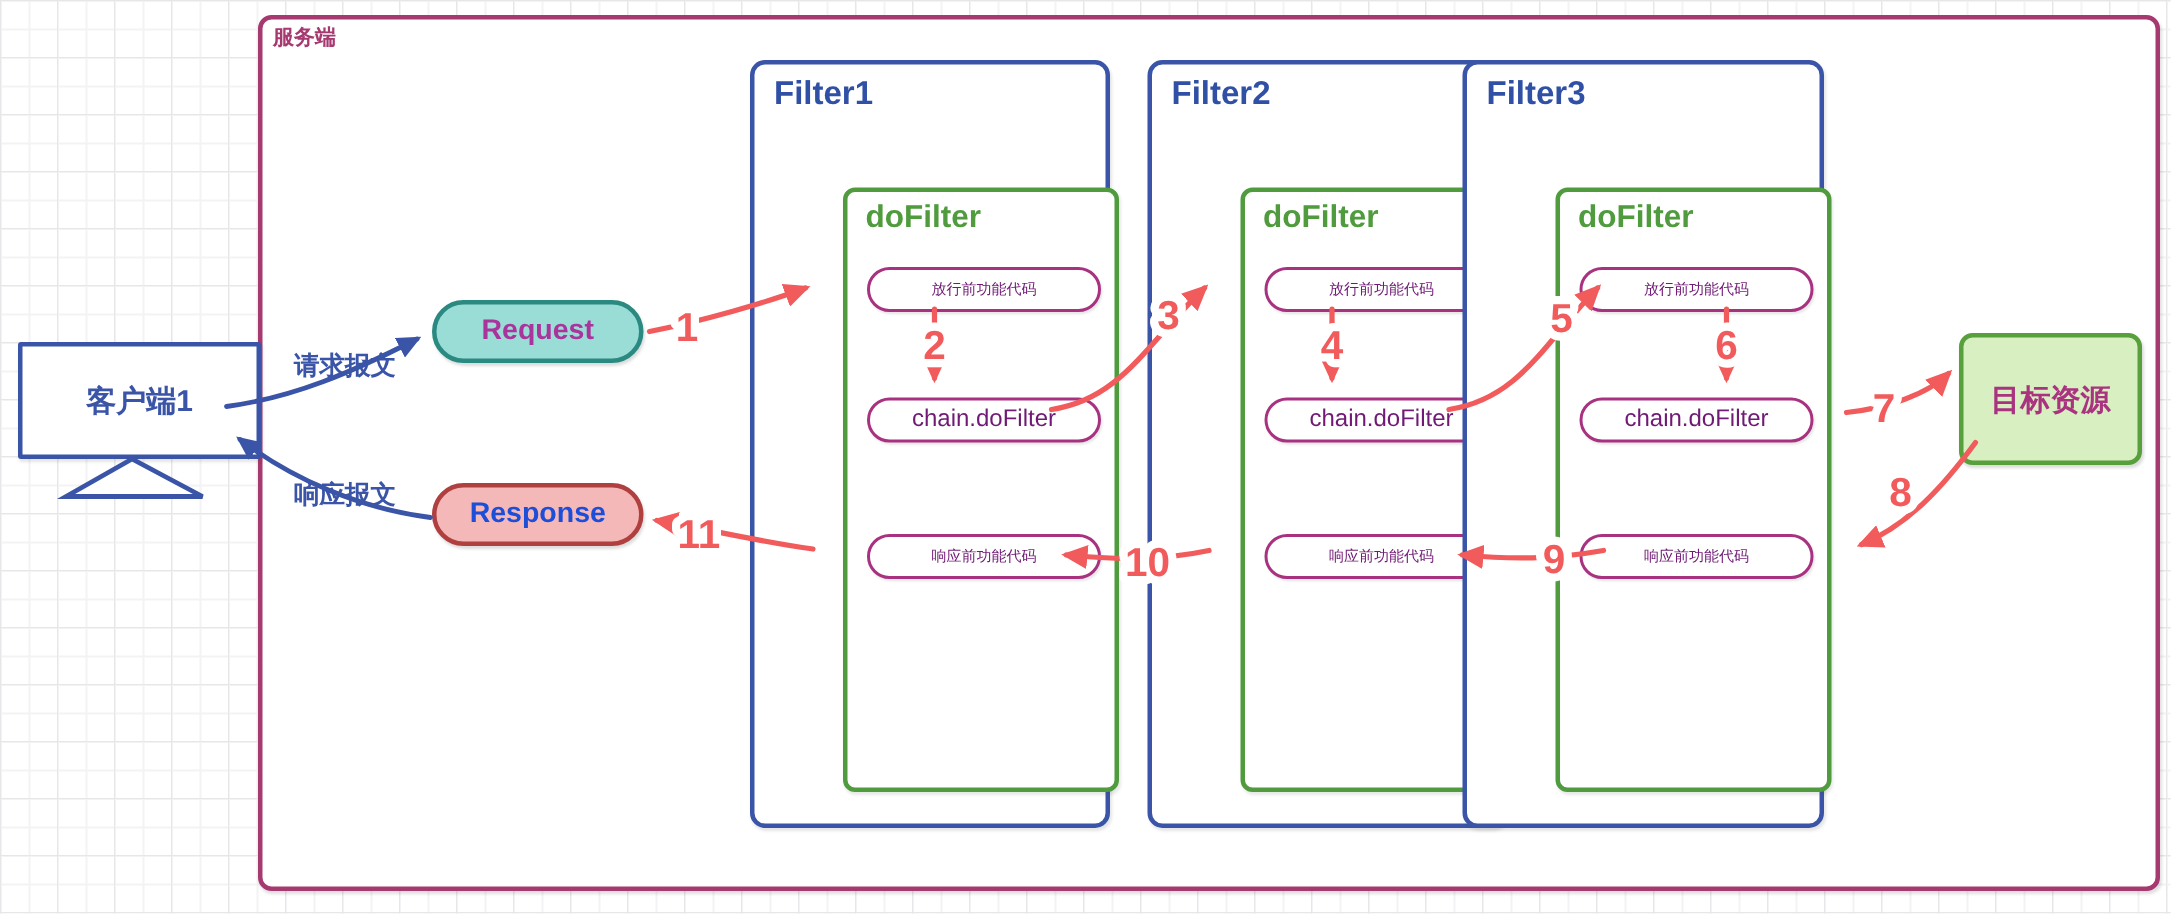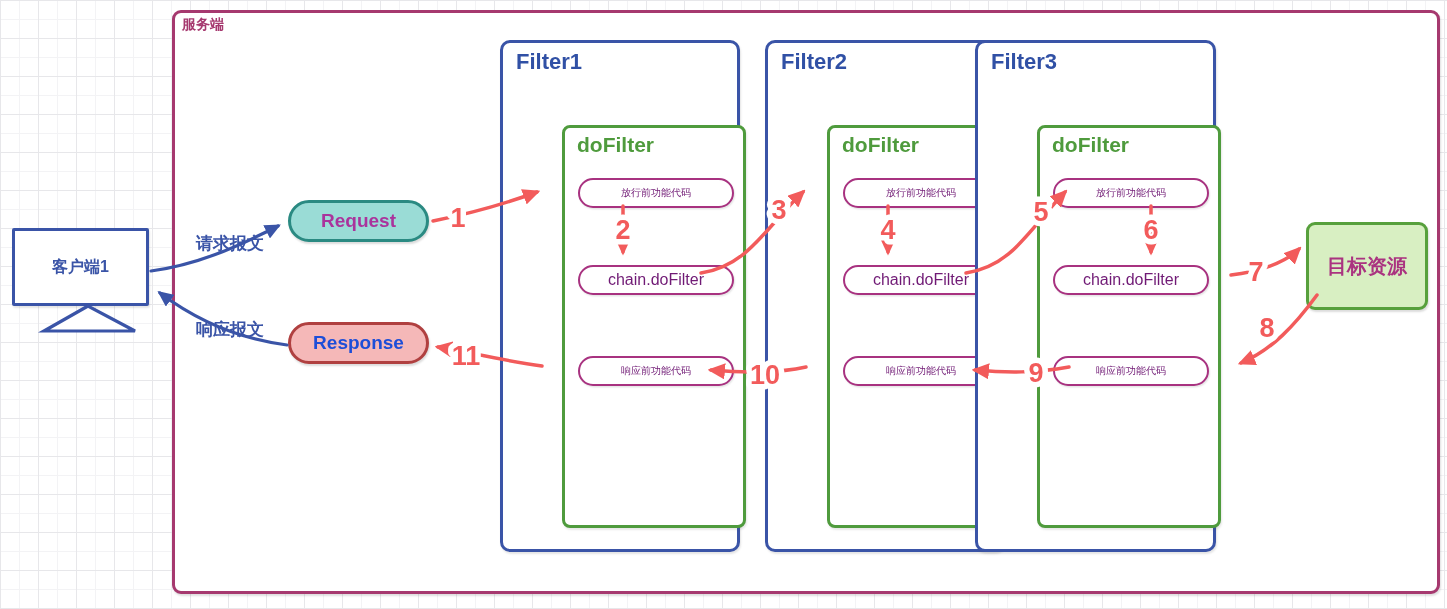--- a/index.html
+++ b/index.html
@@ -31,24 +31,24 @@
     border-radius:9px;
     box-shadow: 1px 2px 2px rgba(80,80,80,.18);
   }
   .server-title {
     left:182px; top:16px;
     font-size:14px; font-weight:bold; color:#a6396f;
   }
 
   
   .client-box {
-    left:12px; top:228px; width:137px; height:78px;
+    left:12px; top:228px; width:162px; height:78px;
     background:#fff; border:3.5px solid #3a54a7; border-radius:2px;
     display:flex; align-items:center; justify-content:center;
-    font-size:16px; font-weight:bold; color:#3a54a7;
+    font-size:20px; font-weight:bold; color:#3a54a7;
     box-shadow: 1px 2px 2px rgba(80,80,80,.15);
   }
 
   .msg-label { font-size:17px; font-weight:bold; color:#3a54a7; }
 
   
   .capsule {
     width:141px; height:42px; border-radius:21px;
     display:flex; align-items:center; justify-content:center;
     font-size:19px; font-weight:bold;

